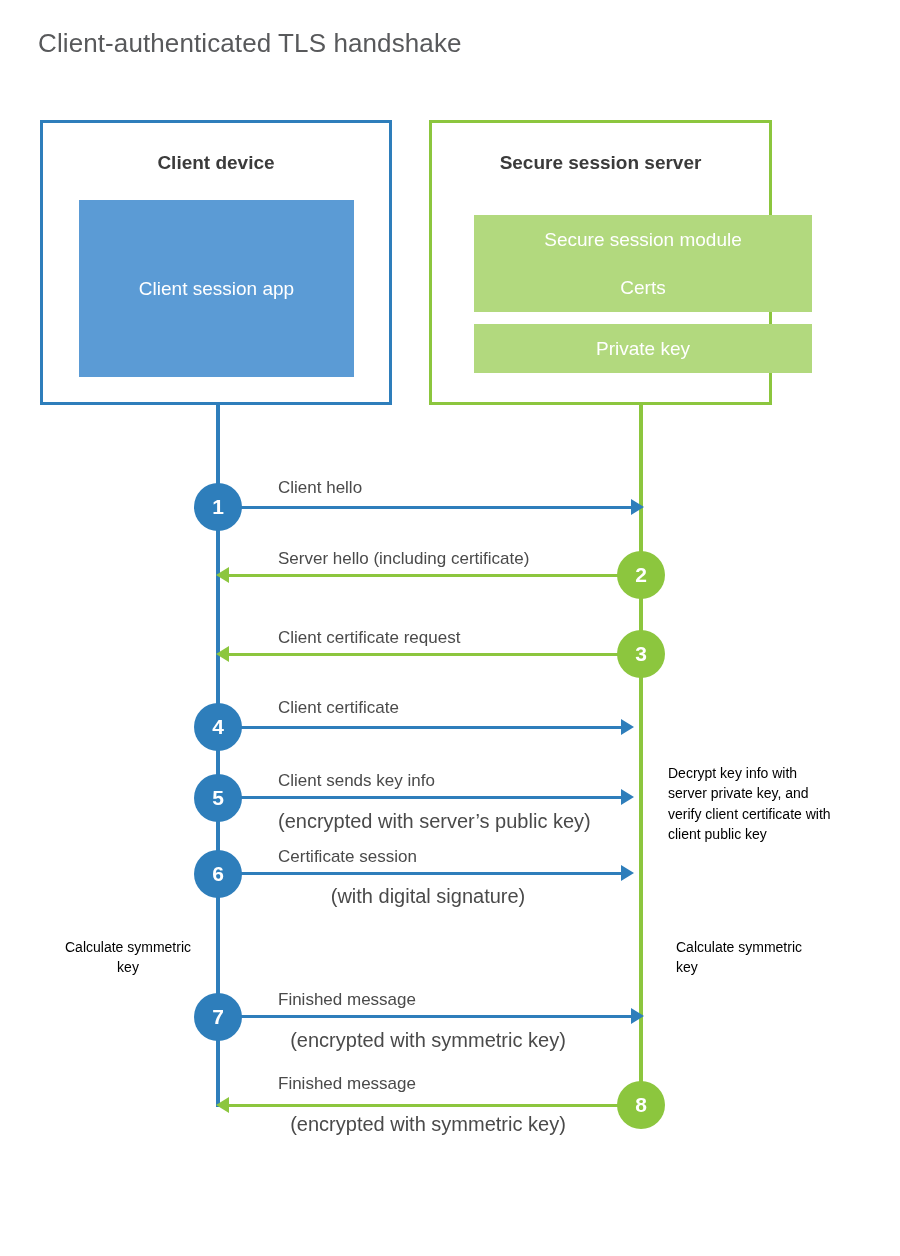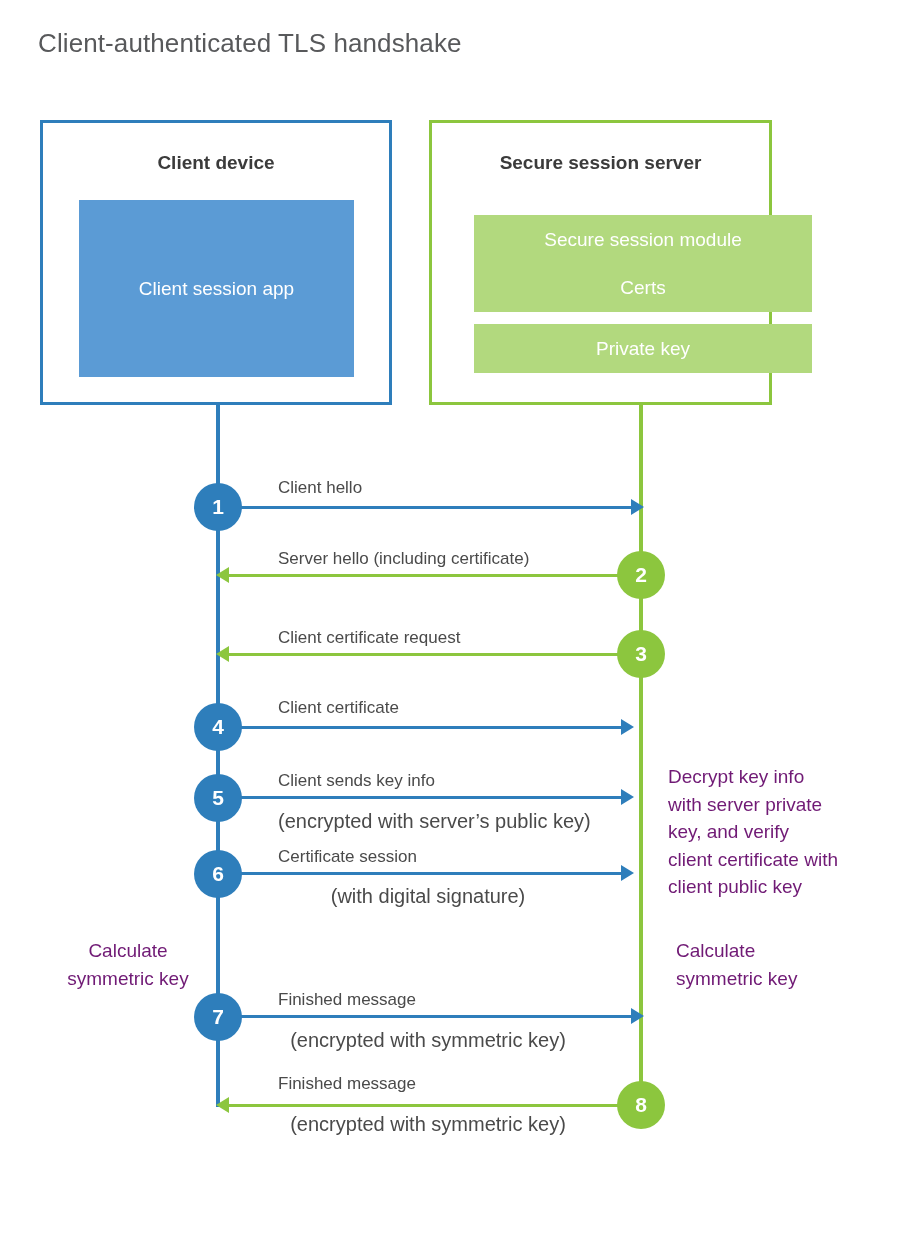--- a/index.html
+++ b/index.html
@@ -164,22 +164,22 @@
     position: absolute;
     text-align: center;
     font-size: 20px;
     color: #4a4a4a;
     white-space: nowrap;
   }
 
   
   .side-note {
     position: absolute;
-    font-size: 19px;
-    color: #701a75;
+    font-size: 14px;
+    color: #000000;
     line-height: 1.45;
   }
   #note-server-decrypt {
     left: 668px;
     top: 763px;
     width: 170px;
   }
   #note-client-symkey {
     left: 58px;
     top: 937px;

